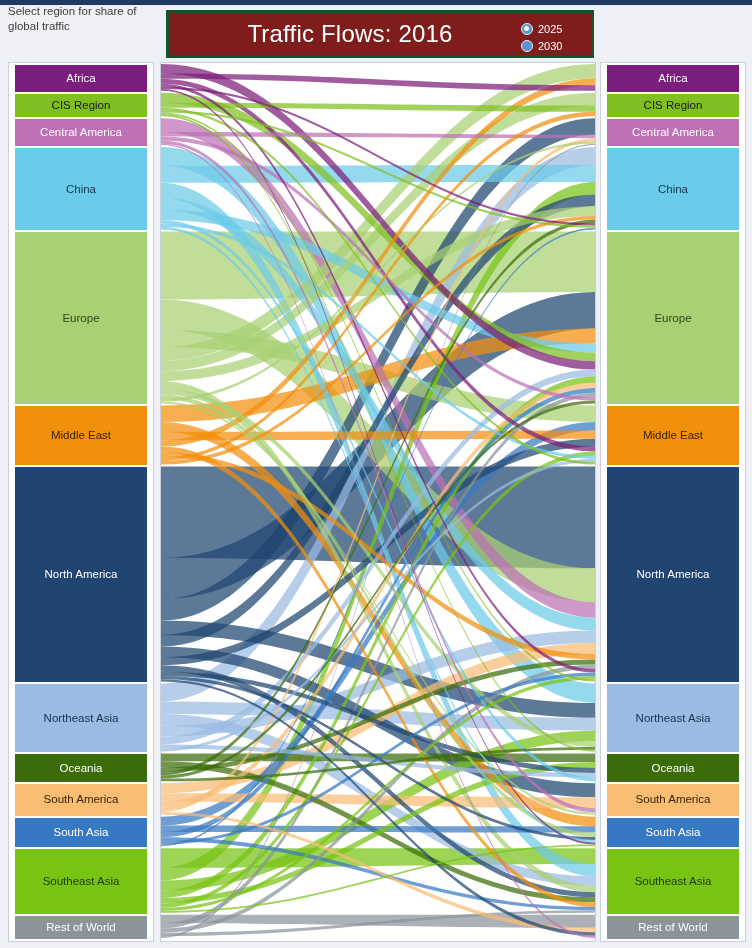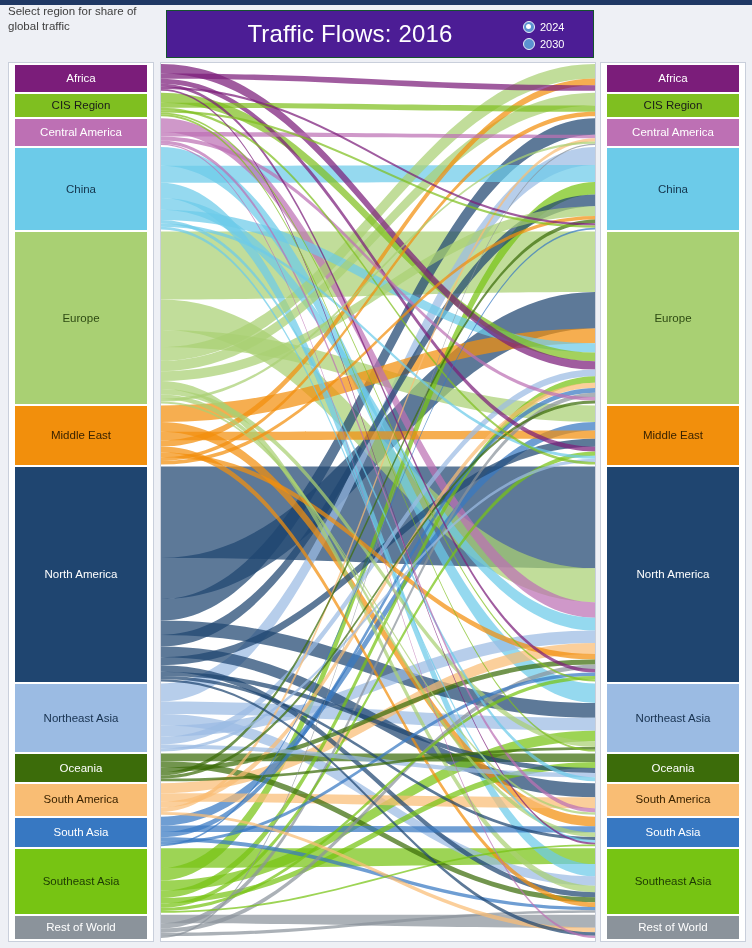--- a/index.html
+++ b/index.html
@@ -26,22 +26,22 @@
   
   .hdr-left {
     position: absolute; left: 8px; top: 4px;
     width: 150px; height: 46px;
     font-size: 11.5px; color: #404040;
     line-height: 15px;
   }
   .hdr-center {
     position: absolute; left: 166px; top: 10px;
     width: 428px; height: 48px;
-    background: #4c1d95;
-    border: 1px solid #14532d;
+    background: #7f1d1d;
+    border: 3px solid #14532d;
   }
   .hdr-title {
     position: absolute; left: 0; top: 0;
     width: 100%; height: 100%;
     display: flex; align-items: center; justify-content: center;
     font-size: 24px; color: #ffffff;
     letter-spacing: .2px;
     padding-right: 60px;
   }
   .radio-group {
@@ -118,21 +118,21 @@
 
   <div class="top-strip"></div>
 
   <div class="hdr-left">Select region for share of global traffic</div>
 
   <div class="hdr-center">
     <div class="hdr-title">Traffic Flows: 2016</div>
     <div class="radio-group">
       <div class="radio-row">
         <span class="radio-mark on"></span>
-        <span>2024</span>
+        <span>2025</span>
       </div>
       <div class="radio-row">
         <span class="radio-mark"></span>
         <span>2030</span>
       </div>
     </div>
   </div>
 
 
   <div class="col col-left" id="leftCol">

